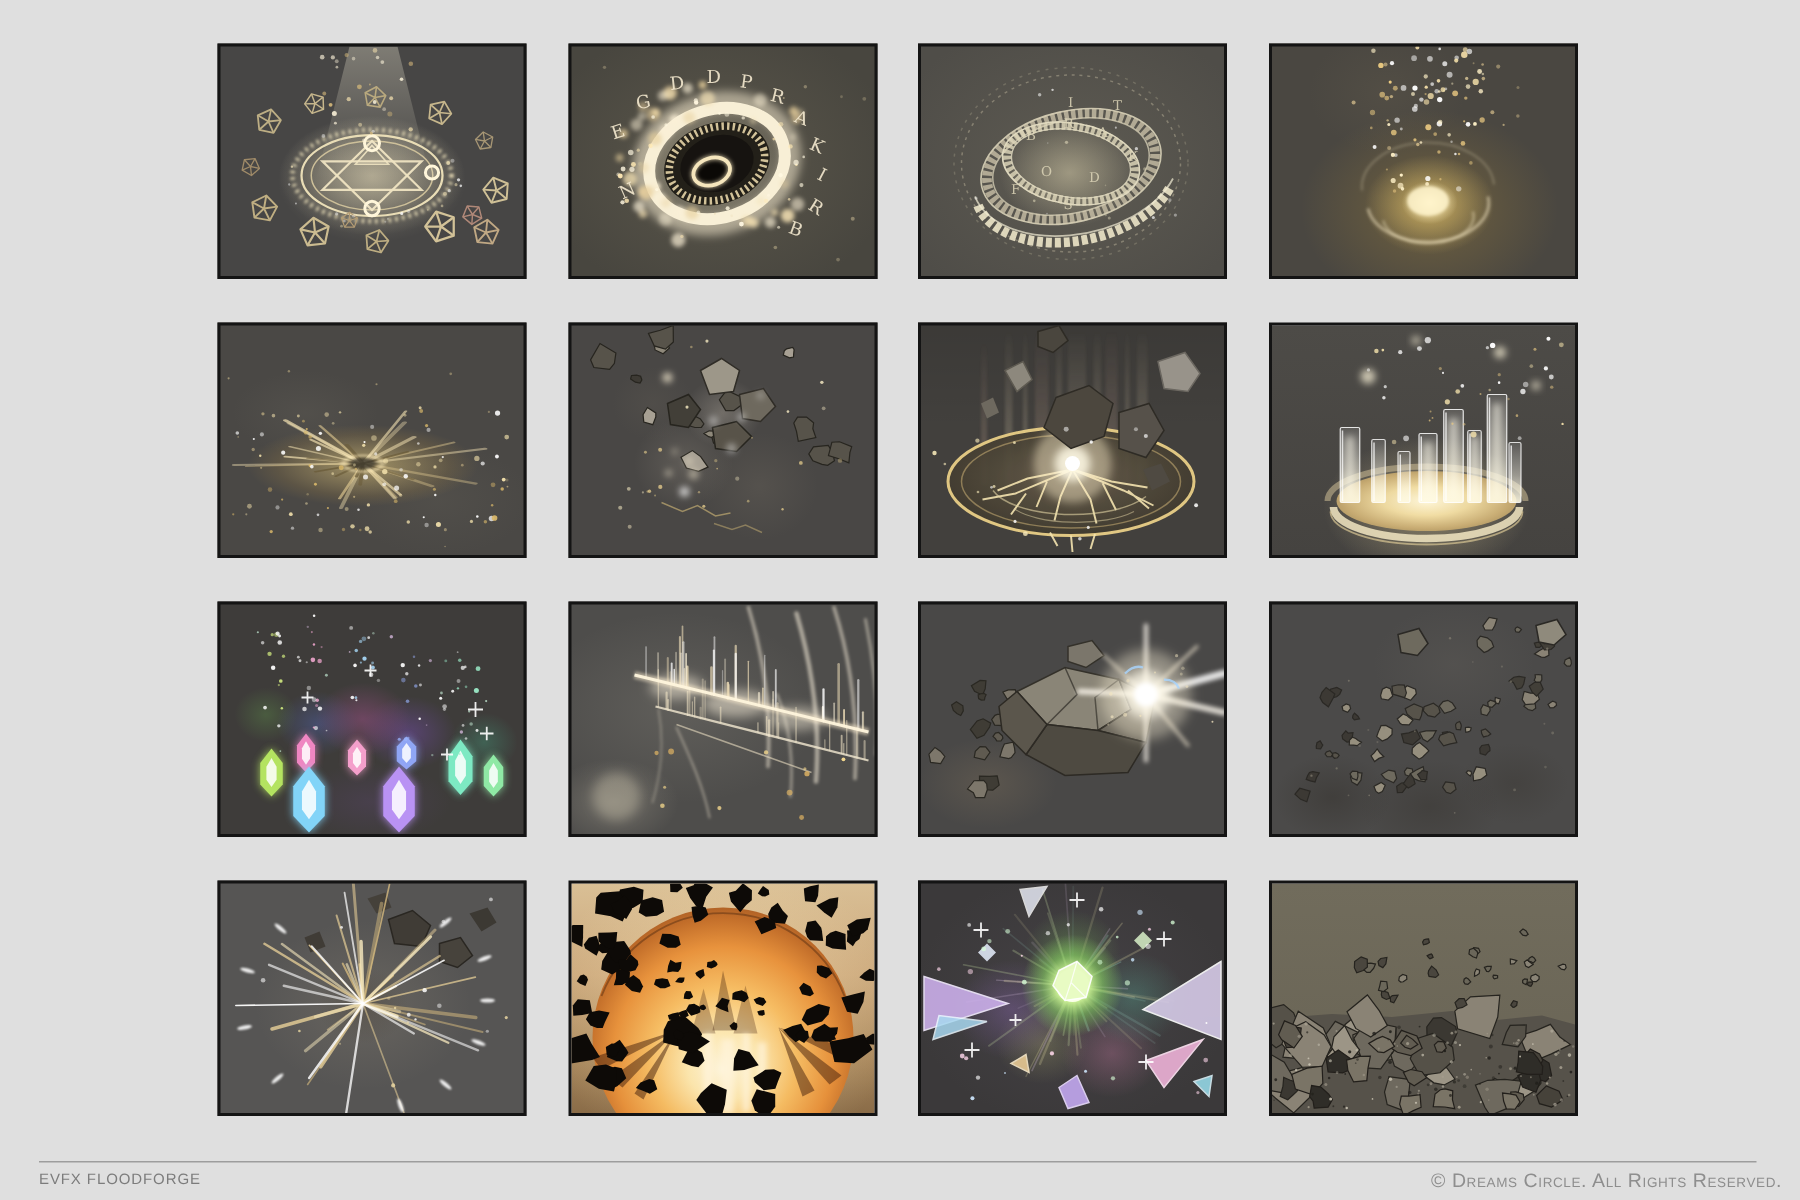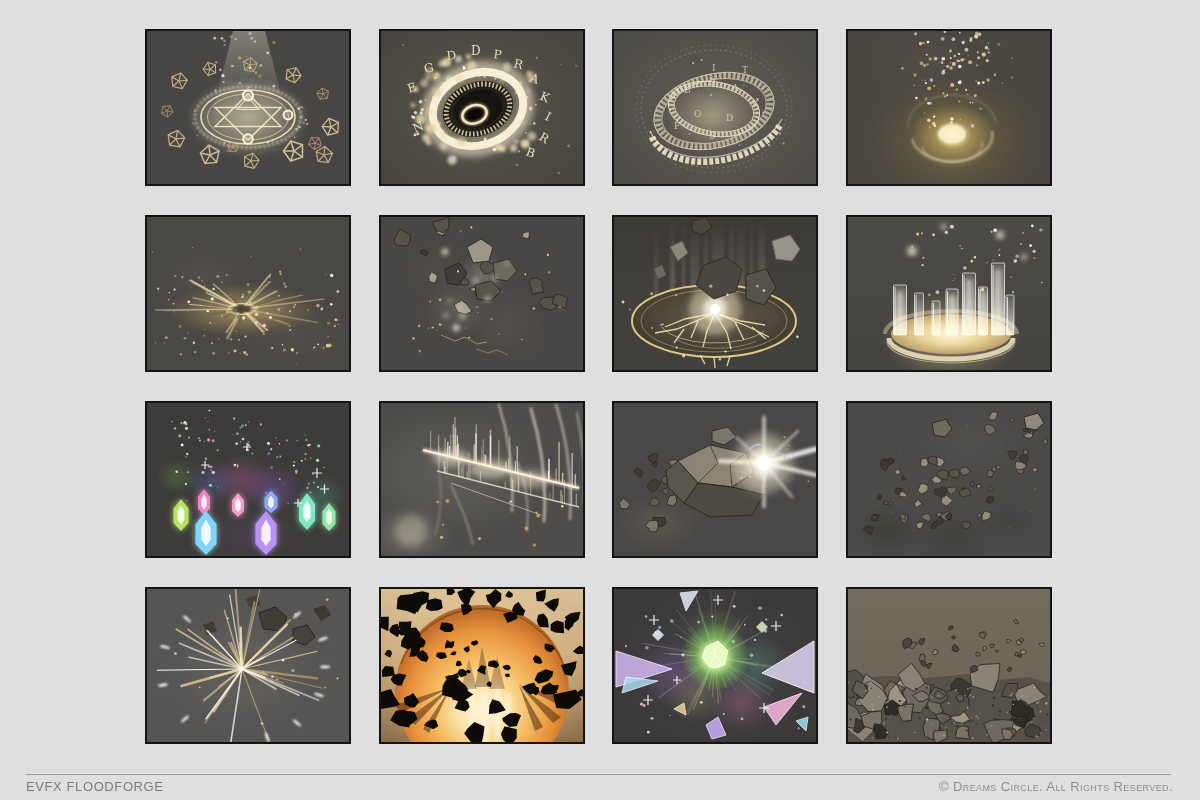--- a/index.html
+++ b/index.html
@@ -56,23 +56,23 @@
   .t15{background:radial-gradient(46px 40px at 50% 30%, rgba(130,205,95,.32), transparent 70%),
       radial-gradient(50px 44px at 70% 50%, rgba(95,205,175,.26), transparent 70%),
       radial-gradient(54px 46px at 30% 55%, rgba(160,115,210,.3), transparent 72%),
       radial-gradient(48px 42px at 63% 74%, rgba(235,135,185,.26), transparent 70%),
       radial-gradient(44px 38px at 40% 70%, rgba(225,225,130,.2), transparent 70%),
       radial-gradient(130px 105px at 50% 50%, rgba(120,110,130,.16), transparent 82%),#3b393a}
   .t16{background:radial-gradient(90px 55px at 86% 94%, rgba(175,165,135,.3), transparent 75%),
       linear-gradient(#716c5c,#6b6657 70%,#767063)}
   
   .footer-line{position:absolute;left:26px;top:774px;width:1145px;height:1px;background:#9d9d9d}
-  .footer-left{position:absolute;left:26px;top:779px;font-size:13px;line-height:15px;
+  .footer-left{position:absolute;left:26px;top:779px;font-size:10px;line-height:15px;
       color:#7c7c7c;letter-spacing:.6px}
-  .footer-right{position:absolute;right:27px;top:779px;font-size:13px;line-height:15px;
+  .footer-right{position:absolute;right:12px;top:779px;font-size:13px;line-height:15px;
       color:#8e8e8e;letter-spacing:.4px;font-variant:small-caps}
 </style>
 <title>EVFX FLOODFORGE</title></head>
 <body>
 
 <div class="grid">
 
   <div class="tile t1">
     <svg class="art" viewBox="0 0 202 153" preserveAspectRatio="none">
       <defs>

